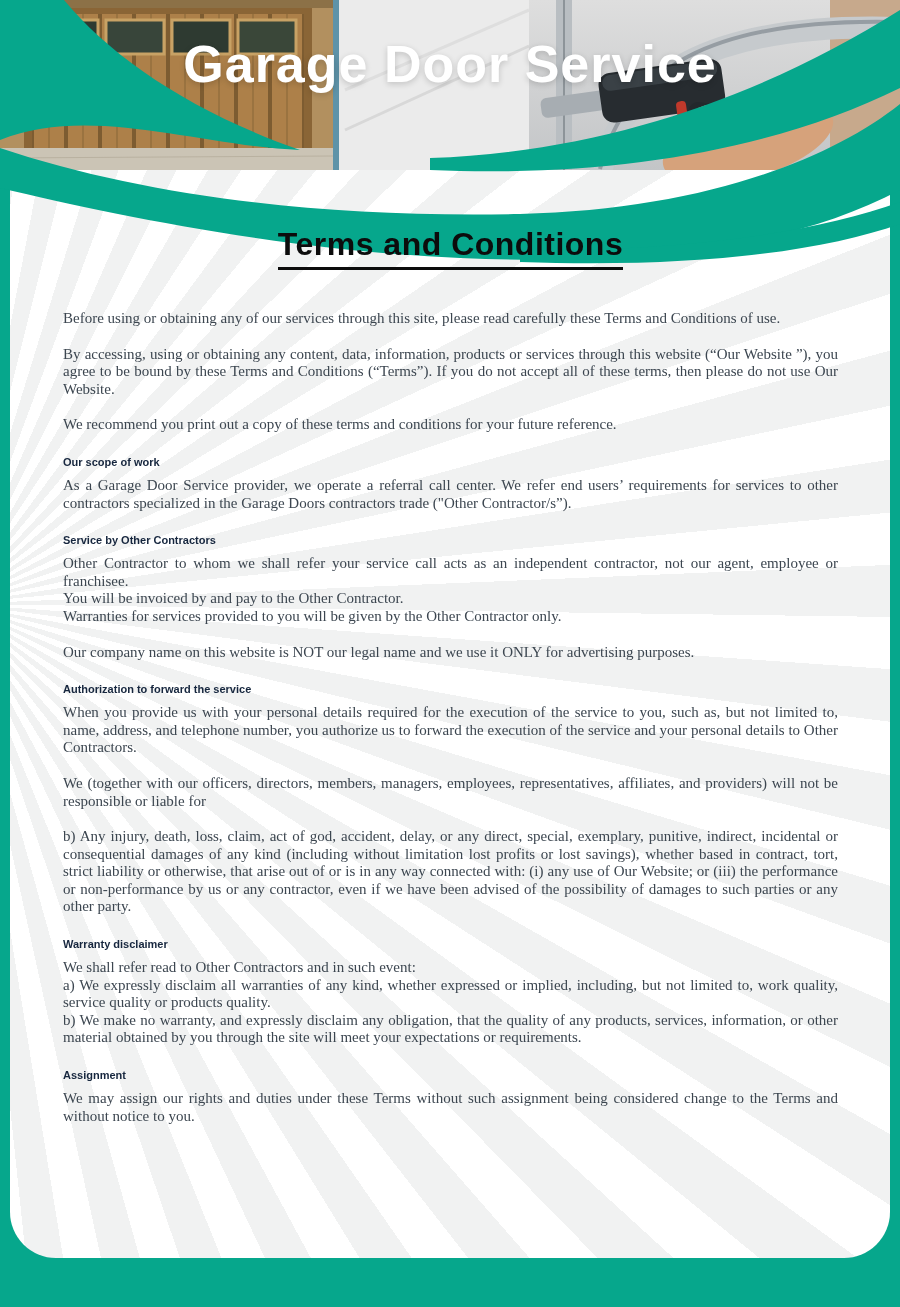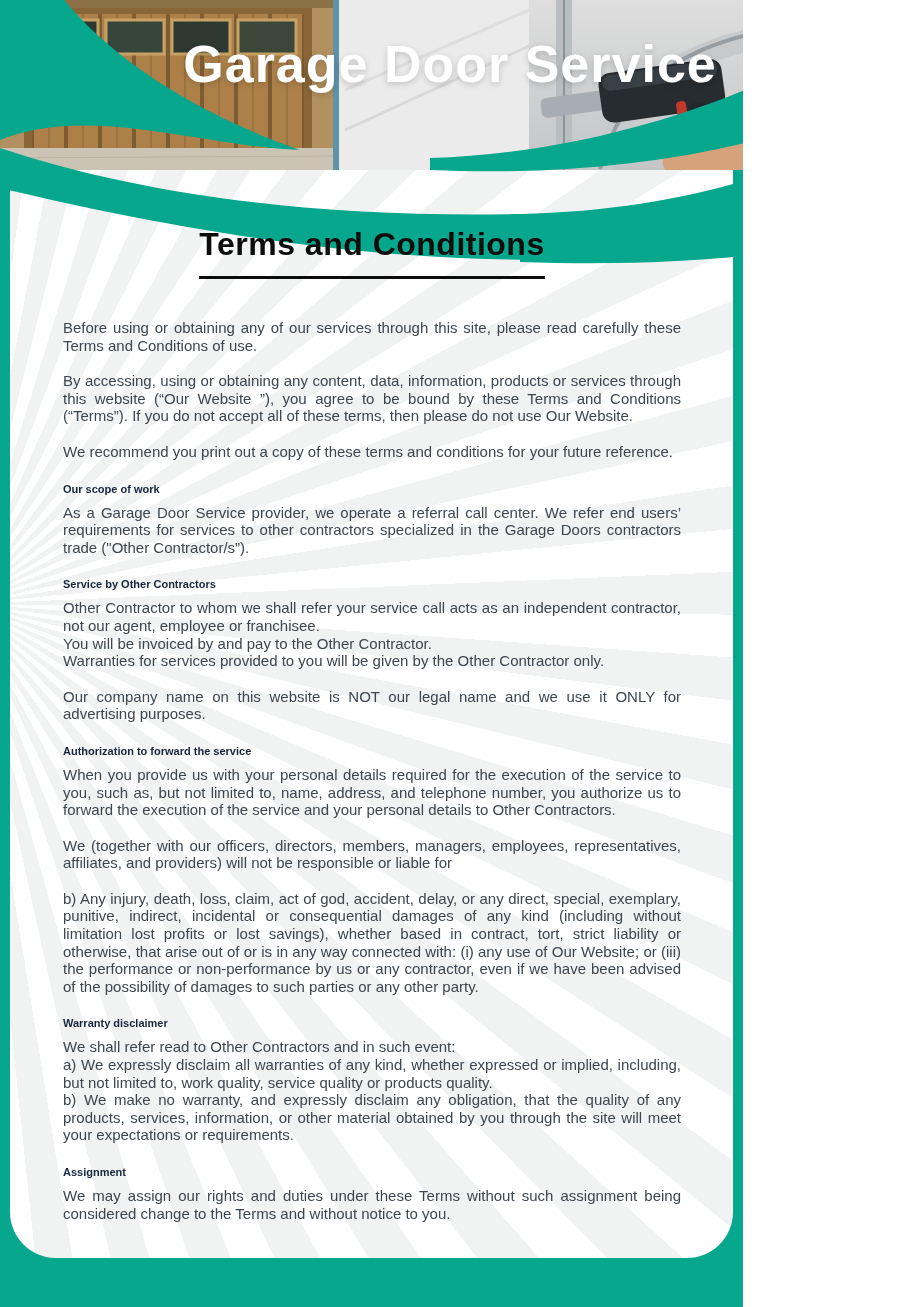--- a/index.html
+++ b/index.html
@@ -1,17 +1,17 @@
 <!DOCTYPE html>
 <html style="--teal: #06a78c; --heading: #16263e; --body: #3c4650; --title: #0c0c0c;"><head>
 <meta charset="utf-8">
 <style>
   html,body{margin:0;padding:0;}
   body{width:900px;height:1307px;font-family:"Liberation Sans",sans-serif;}
-  .page{position:relative;width:743px;height:1307px;background:var(--teal,#06a78c);overflow:hidden;}
+  .page{position:relative;width:900px;height:1307px;background:var(--teal,#06a78c);overflow:hidden;}
 
   
   .card{
     position:absolute;left:10px;right:10px;top:168px;bottom:49px;
     background:
       repeating-conic-gradient(from -18deg at -6% 40%, #ffffff 0deg 3.2deg, #f1f2f2 3.2deg 6.4deg);
     background-color:#ffffff;
     border-radius:0 0 46px 46px;
   }
 
@@ -23,24 +23,24 @@
     text-align:center;color:#ffffff;font-size:52px;font-weight:600;
     letter-spacing:1px;text-shadow:0 2px 6px rgba(0,0,0,.18);
   }
   .teal-fill{fill:var(--teal,#06a78c);}
 
   
   .content{position:absolute;top:168px;left:63px;right:62px;color:var(--body,#3c4650);}
   .doc-title-wrap{text-align:center;margin:58px 0 40px;}
   .doc-title{
     display:inline-block;font-size:32px;font-weight:700;color:var(--title,#0c0c0c);
-    border-bottom:3px solid #0c0c0c;padding-bottom:13px;letter-spacing:.5px;
+    border-bottom:3px solid #0c0c0c;padding-bottom:4px;letter-spacing:.5px;
   }
   .seg{font-size:15px;line-height:17.6px;text-align:justify;}
-  .block{margin:0 0 18px 0;}
+  .block{margin:0 0 18px 0;font-family:Liberation Serif, serif;}
   .section{margin:0;}
   .section-title{
     font-size:11px;font-weight:700;color:var(--heading,#16263e);
     margin:8px 0 5px 0;line-height:20px;
   }
 </style>
 </head>
 <body>
 
 <div class="page">

